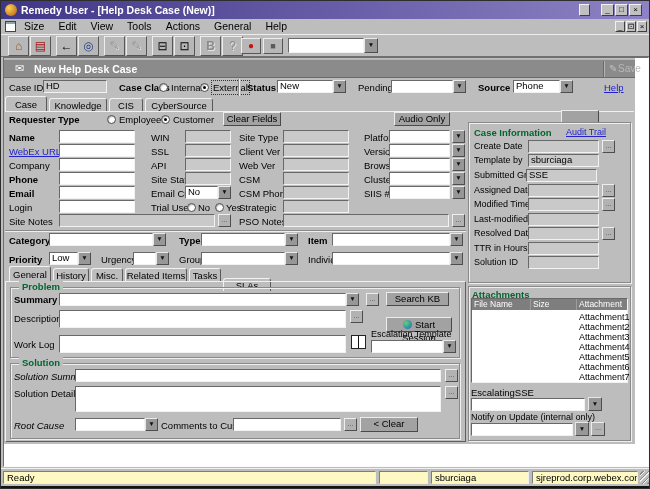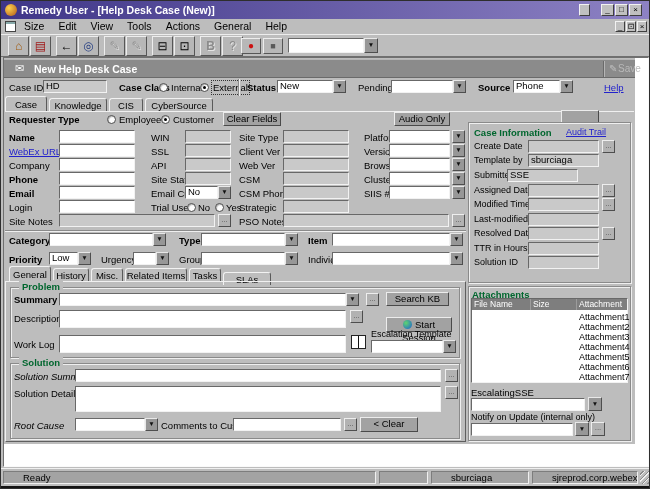--- a/index.html
+++ b/index.html
@@ -42,23 +42,23 @@
        background:linear-gradient(90deg,#3f3688,#8d82c4);color:#fff;}
   .ttxt{position:absolute;left:20px;top:3px;font-size:10.5px;font-weight:bold;white-space:nowrap;}
   .tbtn{position:absolute;top:3px;height:12px;background:#c0c0c0;border:1px solid;
        border-color:#f2f2f2 #3f3f3f #3f3f3f #f2f2f2;color:#000;font-size:8px;
        line-height:9px;text-align:center;cursor:pointer;}
   .menu-item{display:inline-block;padding:1px 7px;font-size:10.5px;cursor:pointer;}
   .ticon{position:absolute;top:0;width:21px;height:20px;background:#b7b7b7;border:1px solid;
        border-color:#ededed #565656 #565656 #ededed;text-align:center;font-size:12px;
        line-height:18px;cursor:pointer;}
   .dis{color:#8b8b8b;text-shadow:1px 1px 0 #e3e3e3;}
-  .sb{position:absolute;top:0;height:13px;background:#a3a3a3;border:1px solid;
+  .sb{position:absolute;top:0;height:13px;background:#fef9c3;border:1px solid;
        border-color:#7d7d7d #f0f0f0 #f0f0f0 #7d7d7d;font-size:9.5px;line-height:11px;
-       padding:0 19px;overflow:hidden;white-space:nowrap;}
+       padding:0 3px;overflow:hidden;white-space:nowrap;}
   .ath{position:absolute;height:11px;background:#7e7e7e;color:#fff;font-size:8.5px;
        line-height:11px;padding-left:2px;border-right:1px solid #9c9c9c;}
   .atr{position:absolute;font-size:9px;line-height:10px;white-space:nowrap;cursor:default;}
   .globe{display:inline-block;width:9px;height:9px;border-radius:50%;
        background:radial-gradient(circle at 3px 3px,#5fd46f,#1b5fd4);vertical-align:-1px;margin-right:3px;}
   .book{position:absolute;width:15px;height:14px;border:1px solid #222;
        background:linear-gradient(90deg,#fff 45%,#111 45%,#111 55%,#fff 55%);cursor:pointer;}
   .grip{position:absolute;width:9px;height:13px;
        background:repeating-linear-gradient(135deg,#bdbdbd 0 2px,#8a8a8a 2px 3px,#f0f0f0 3px 4px);}
 </style>
@@ -216,21 +216,21 @@
 
   <div class="etch" style="left:467px;top:121px;width:163px;height:161px"></div>
   <span class="lbl grn" style="left:473px;top:125px">Case Information</span>
   <span class="lbl lnk" style="left:565px;top:125px;font-size:9px">Audit Trail</span>
   <span class="lbl" style="left:473px;top:139px;font-size:9px">Create Date</span>
   <span class="fld ro" style="left:527px;top:139px;width:71px"></span>
   <span class="dots" style="left:601px;top:139px"></span>
   <span class="lbl" style="left:473px;top:153px;font-size:9px">Template by</span>
   <span class="fld ro" style="left:527px;top:153px;width:71px">sburciaga</span>
   <span class="lbl" style="left:473px;top:168px;font-size:9px">Submitted Group</span>
-  <span class="fld ro" style="left:506px;top:168px;width:71px">SSE</span>
+  <span class="fld ro" style="left:525px;top:168px;width:71px">SSE</span>
   <span class="lbl" style="left:473px;top:183px;font-size:9px">Assigned Date</span>
   <span class="fld ro" style="left:527px;top:183px;width:71px"></span>
   <span class="dots" style="left:601px;top:183px"></span>
   <span class="lbl" style="left:473px;top:197px;font-size:9px">Modified Time</span>
   <span class="fld ro" style="left:527px;top:197px;width:71px"></span>
   <span class="dots" style="left:601px;top:197px"></span>
   <span class="lbl" style="left:473px;top:212px;font-size:9px">Last-modified-by</span>
   <span class="fld ro" style="left:527px;top:212px;width:71px"></span>
   <span class="lbl" style="left:473px;top:226px;font-size:9px">Resolved Date</span>
   <span class="fld ro" style="left:527px;top:226px;width:71px"></span>
@@ -261,21 +261,21 @@
   <span class="arw" style="left:284px;top:251px"></span>
   <span class="lbl" style="left:307px;top:252px">Individual</span>
   <span class="fld" style="left:331px;top:251px;width:118px"></span>
   <span class="arw" style="left:449px;top:251px"></span>
 
   <div class="tab" style="left:8px;top:265px;width:42px;height:15px;line-height:15px;z-index:2">General</div>
   <div class="tab" style="left:52px;top:267px;width:36px;height:13px;line-height:13px">History</div>
   <div class="tab" style="left:90px;top:267px;width:32px;height:13px;line-height:13px">Misc.</div>
   <div class="tab" style="left:124px;top:267px;width:62px;height:13px;line-height:13px">Related Items</div>
   <div class="tab" style="left:188px;top:267px;width:32px;height:13px;line-height:13px">Tasks</div>
-  <div class="tab" style="left:222px;top:271px;width:48px;height:13px;line-height:13px">SLAs</div>
+  <div class="tab" style="left:222px;top:277px;width:48px;height:13px;line-height:13px">SLAs</div>
   <div class="abs" style="left:4px;top:280px;width:461px;height:161px;border:1px solid;border-color:#f0f0f0 #5f5f5f #5f5f5f #f0f0f0"></div>
 
   <div class="etch" style="left:9px;top:286px;width:450px;height:71px"></div>
   <span class="lbl grn" style="left:18px;top:279px;background:#bdbdbd;padding:0 3px">Problem</span>
   <span class="lbl b" style="left:13px;top:292px">Summary</span>
   <span class="fld" style="left:58px;top:292px;width:287px"></span>
   <span class="arw" style="left:345px;top:292px"></span>
   <span class="dots" style="left:365px;top:292px"></span>
   <span class="gbtn" style="left:385px;top:291px;width:63px;height:14px">Search KB</span>
   <span class="lbl" style="left:13px;top:311px">Description</span>

